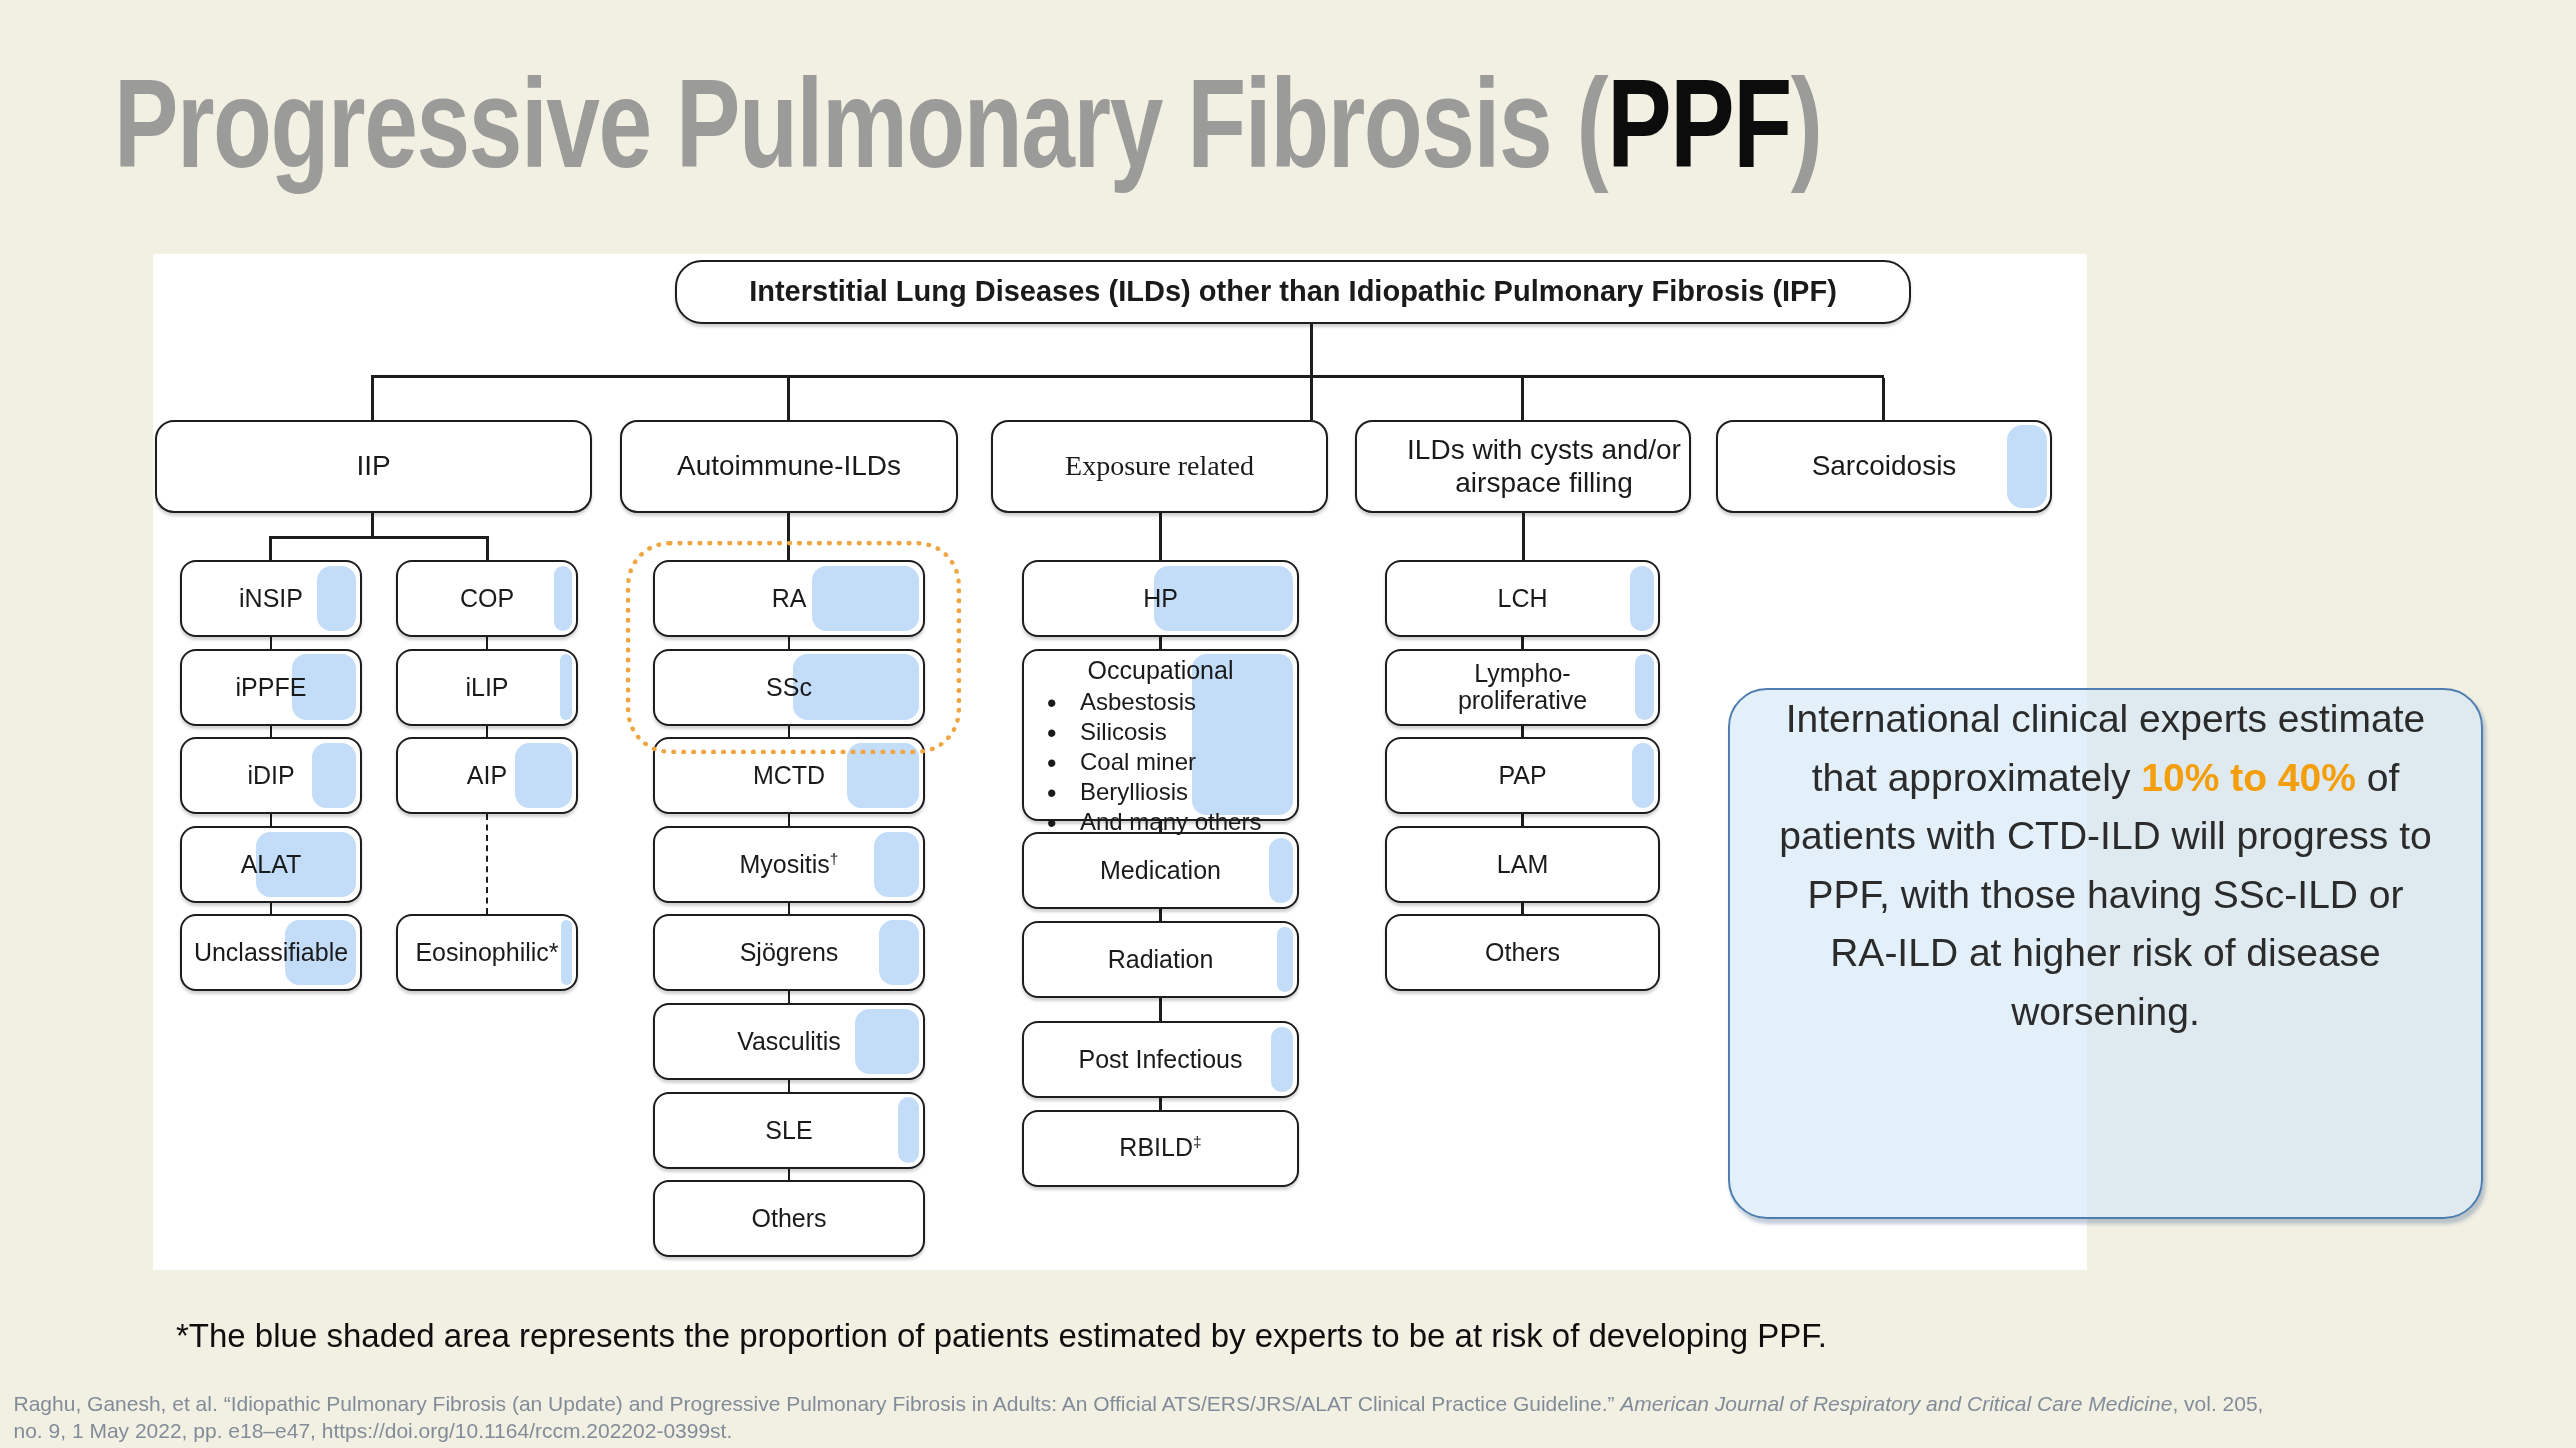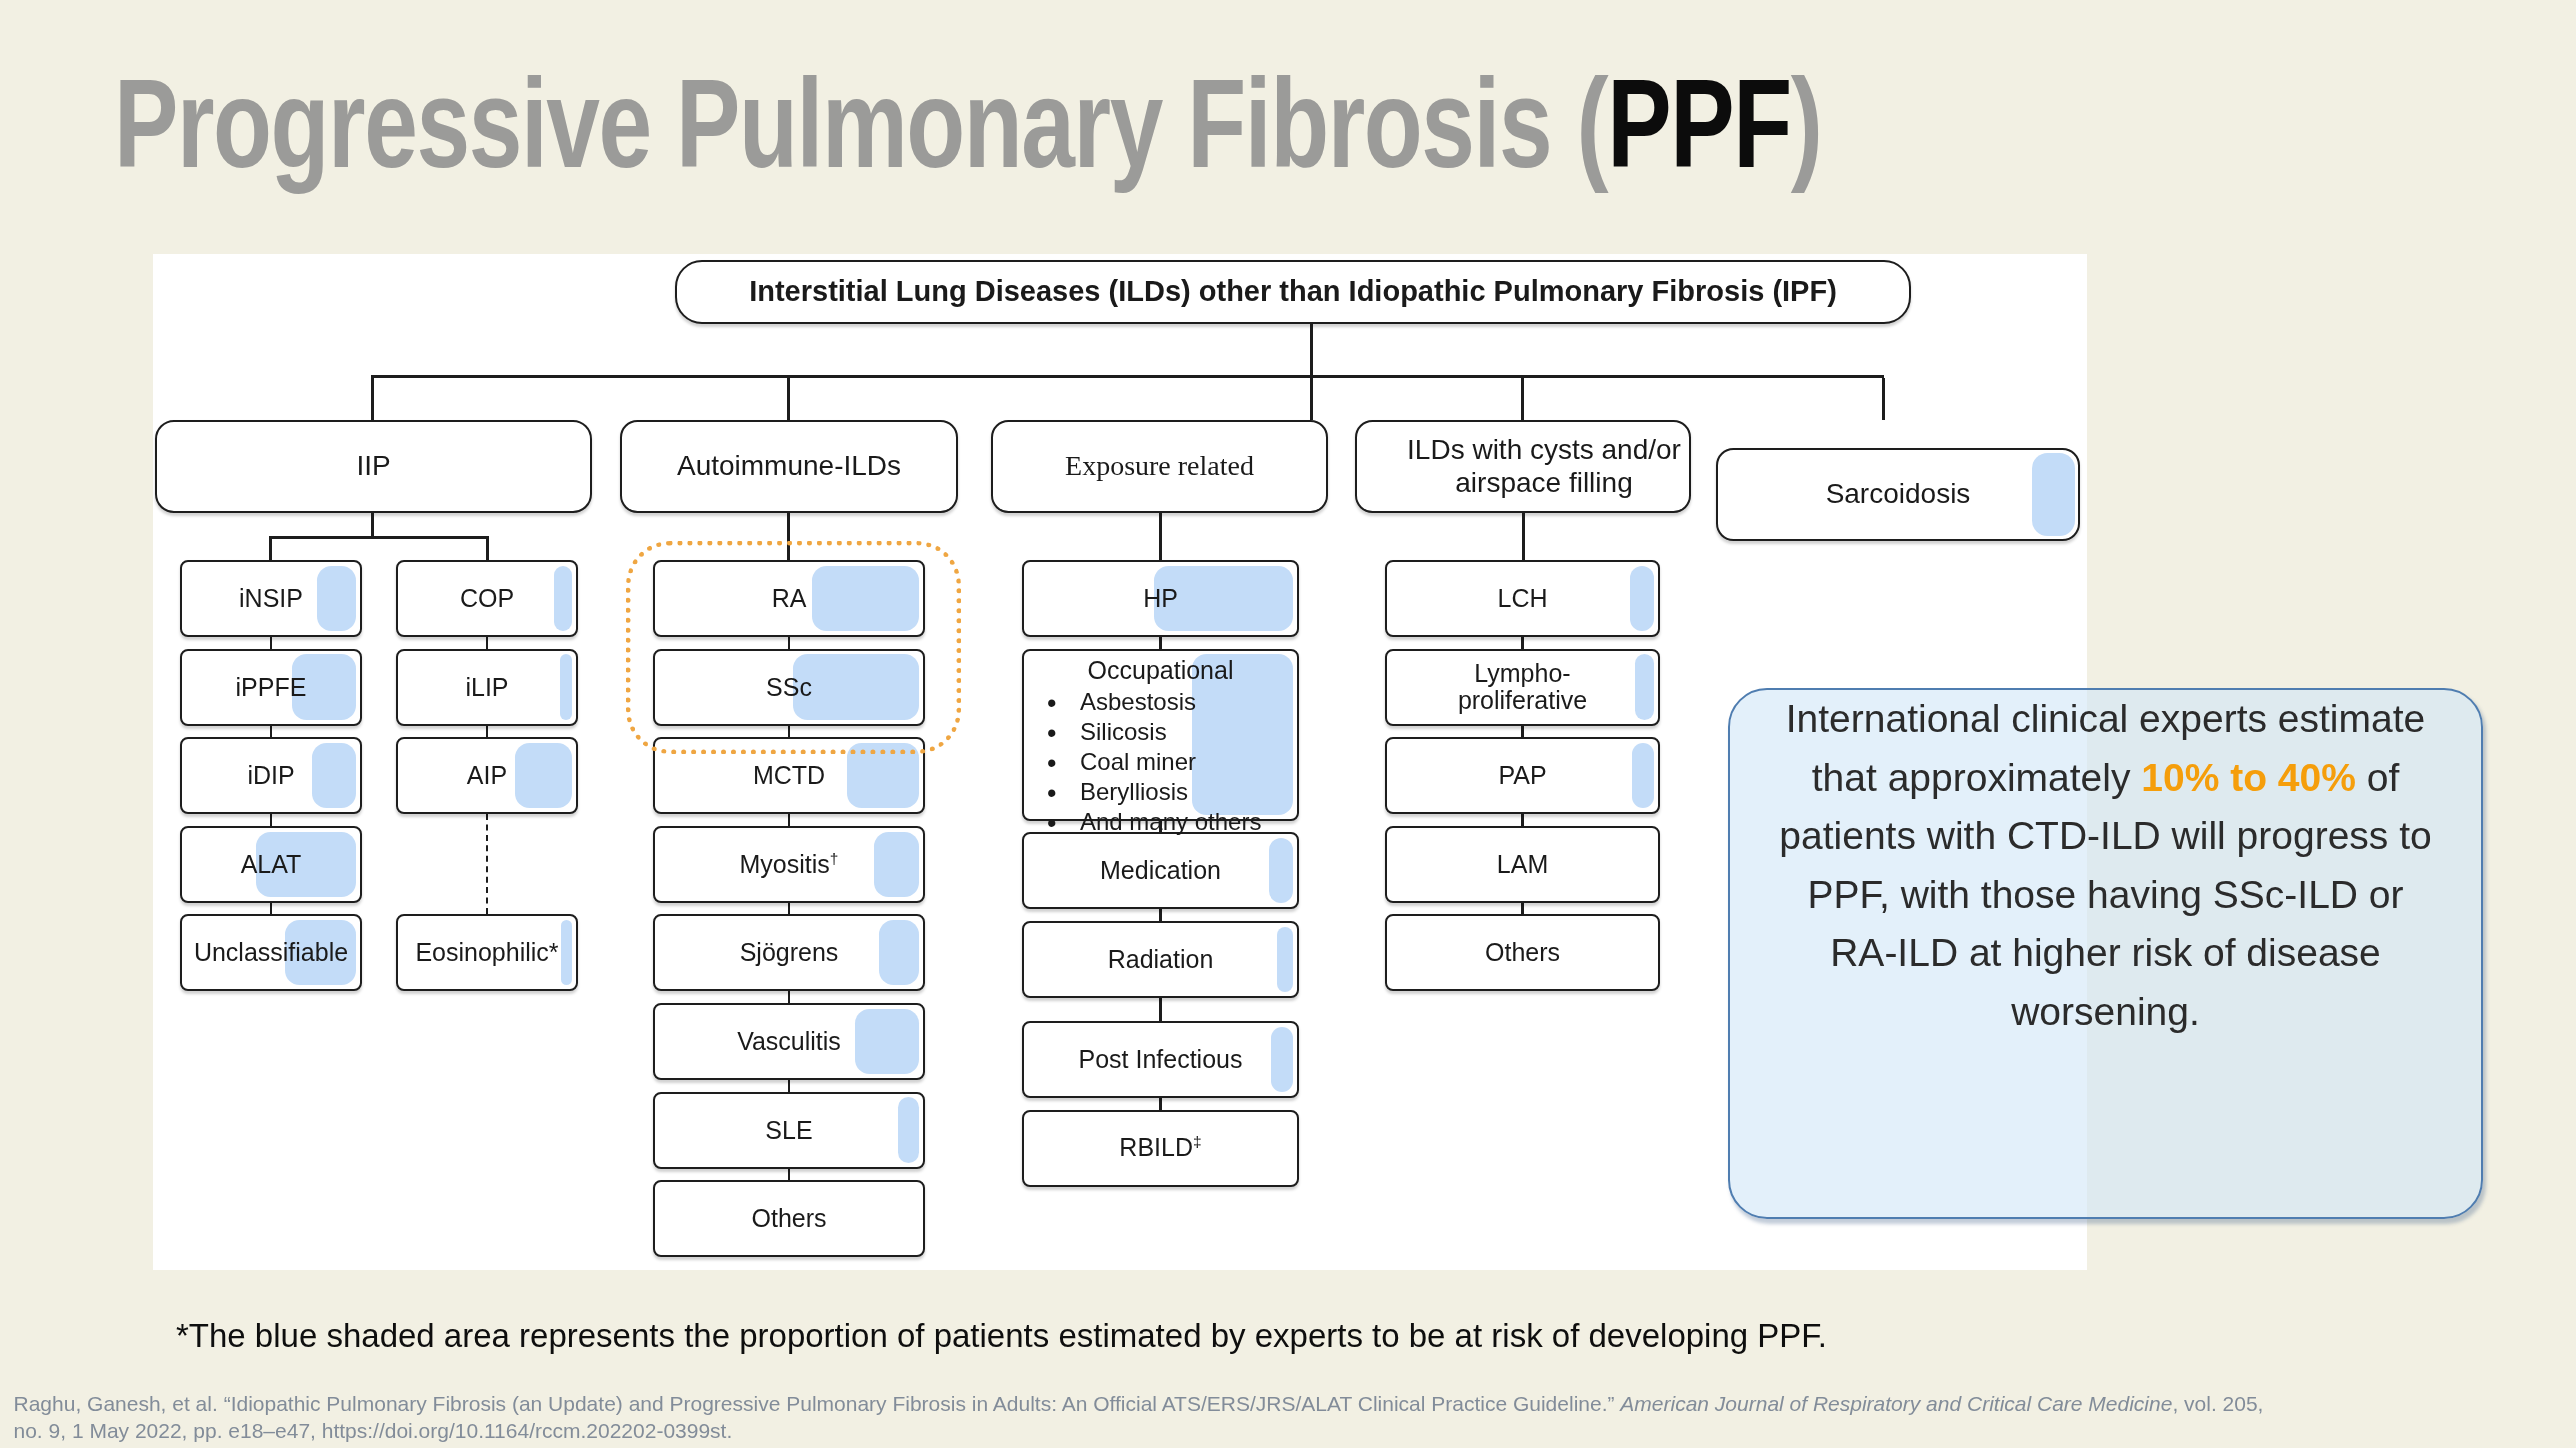--- a/index.html
+++ b/index.html
@@ -31,31 +31,31 @@
   .rootnode{
     position:absolute; left:522px; top:5.8px; width:1236px; height:64px;
     border-radius:27px; font-weight:bold; font-size:29px;
   }
   .branch{ position:absolute; top:166px; height:93px; border-radius:17.4px; font-size:28px; }
   .branch .lbl{ text-align:center; line-height:1.15; position:relative; z-index:1;}
   .b-iip{left:2px; width:437px;border-radius:19px;}
   .b-auto{left:467px; width:338px;}
   .b-exp{left:838px; width:337px;font-family:Liberation Serif, serif;}
   .b-cyst{left:1202px; width:336px;justify-content:flex-end;}
-  .b-sarc{left:1563px; width:364px;margin-top:28px;}
+  .b-sarc{left:1563px; width:336px;}
   
   .cline{position:absolute; background:#1d1d1d;}
   
   .col{position:absolute; top:306px; display:flex; flex-direction:column; align-items:center;}
   .col-iip-left{left:27px;  width:182px;}
   .col-iip-right{left:243px; width:182px;}
   .col-auto{left:500px; width:272px;}
   .col-exp{left:869px; width:277px;}
   .col-cyst{left:1232px; width:275px;}
-  .node{ width:100%; height:77px; border-radius:8px; flex:none; }
+  .node{ width:100%; height:77px; border-radius:16px; flex:none; }
   .node .lbl{
     position:relative; z-index:1; font-size:25px; text-align:center;
     line-height:1.08; white-space:pre-line;
   }
   .node sup{font-size:0.62em;}
   .fillbar{
     position:absolute; top:3.9px; bottom:3.9px; right:3.9px;
     background:#c3dcf8; border-radius:14.5px; z-index:0;
   }
   .vline{width:2.9px; height:11.6px; background:#1d1d1d; flex:none;}

